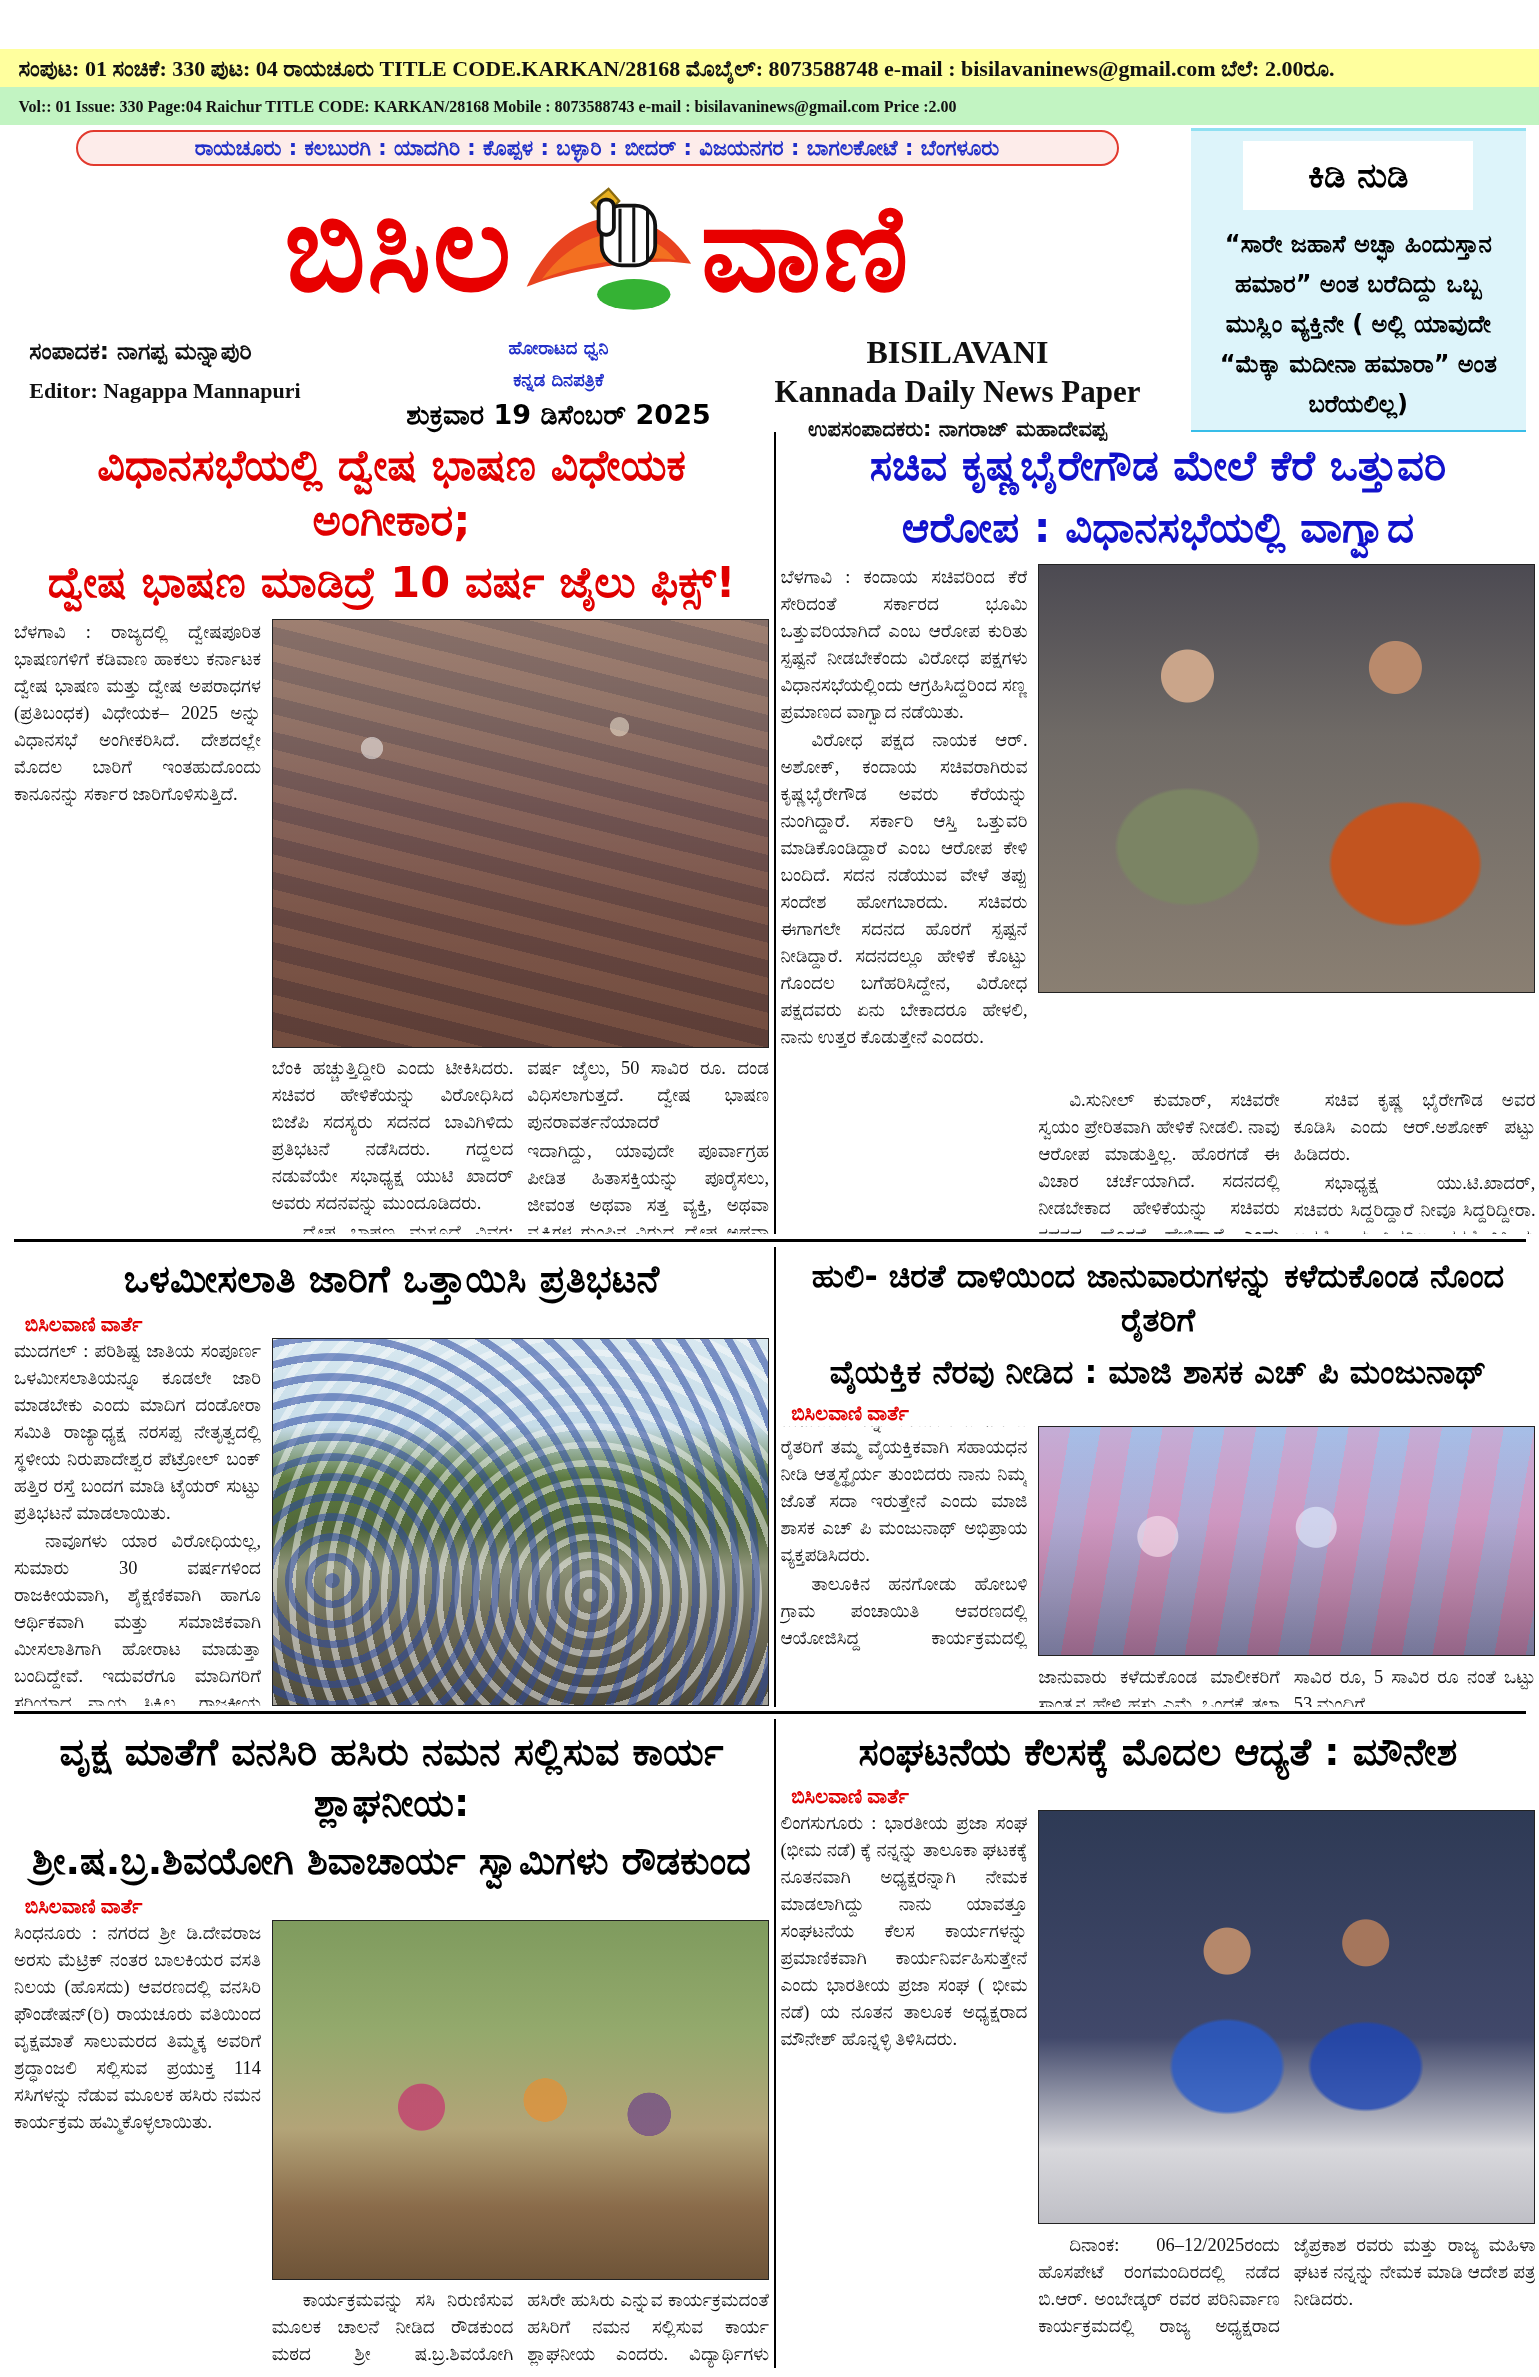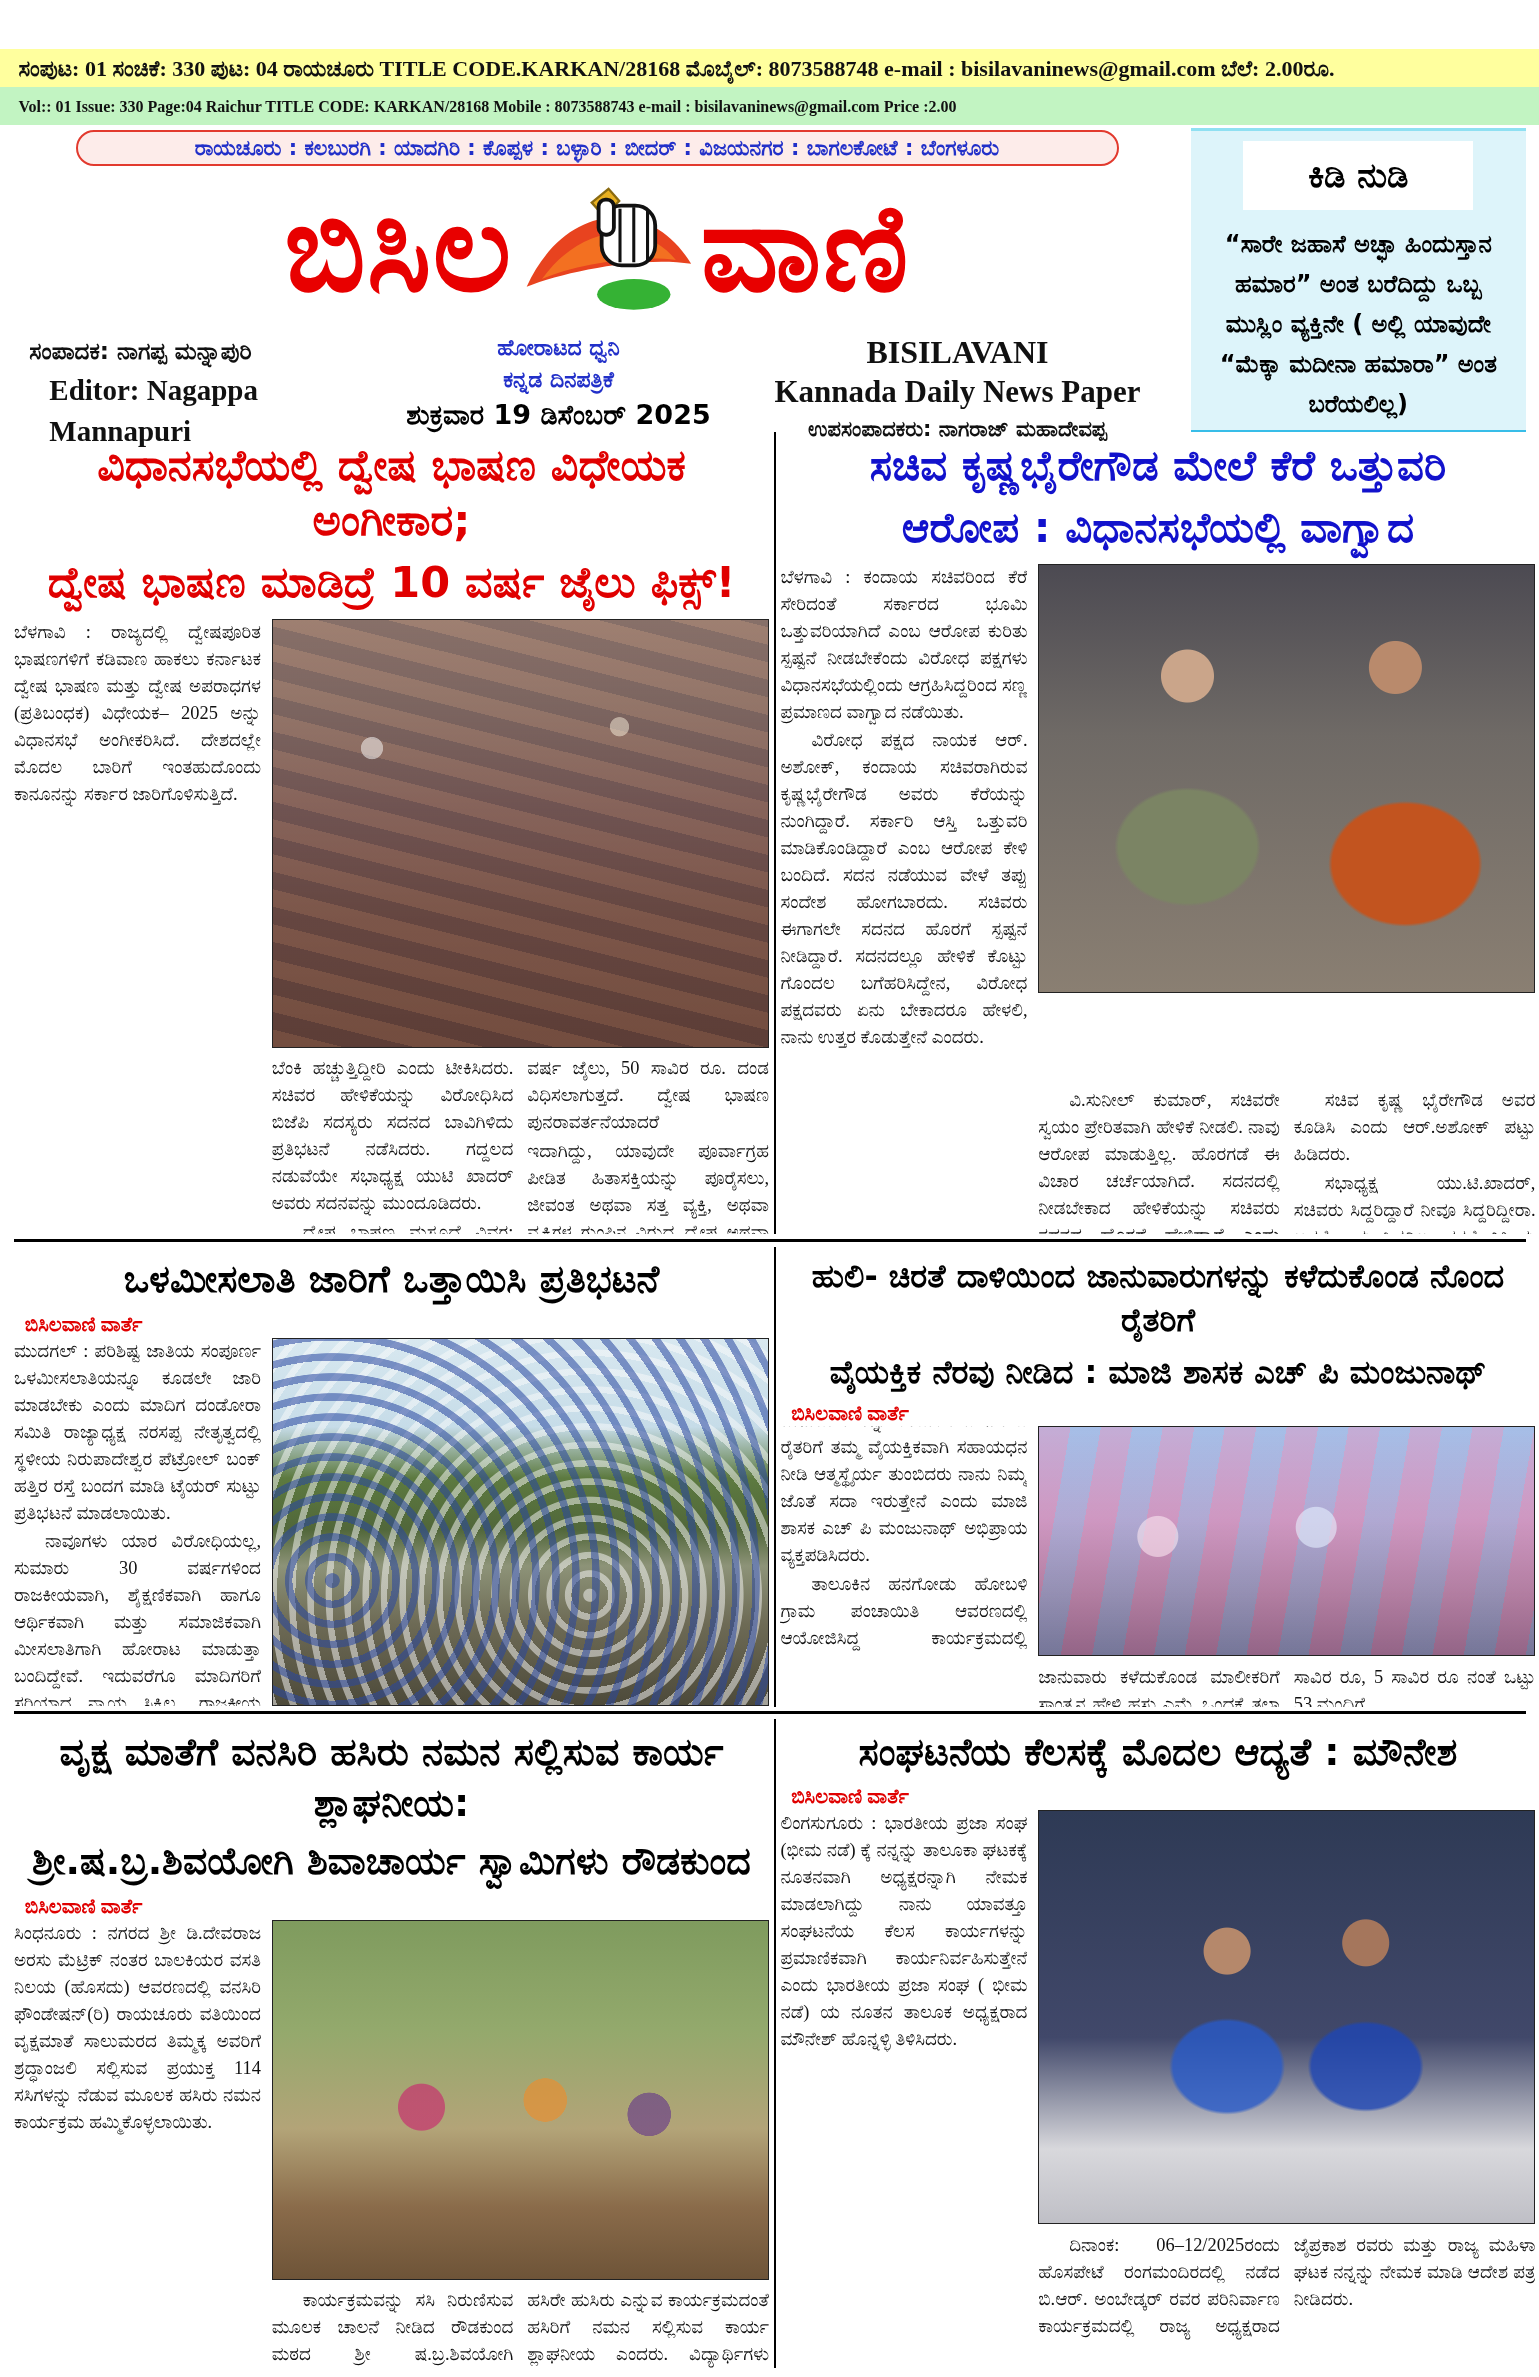--- a/index.html
+++ b/index.html
@@ -32,23 +32,23 @@
     height:163px; margin-top:1.5px;
   }
   .title-kn {
     color:#e80000; font-family:"DejaVu Sans", sans-serif;
     font-weight:900; font-size:121px; line-height:138px; letter-spacing:1.5px;
   }
   .logo-wrap { width:176px; height:153px; flex:none; }
   .info-row { display:flex; margin-top:1.5px; }
   .info-left { width:368px; padding-left:15.3px; }
   .info-left .kn { font-family:"DejaVu Sans", sans-serif; font-weight:bold; font-size:23px; line-height:38px; }
-  .info-left .en { font-family:"Liberation Serif", serif; font-weight:bold; font-size:29px; line-height:41px;margin-left:20px; }
+  .info-left .en { font-family:"Liberation Serif", serif; font-weight:bold; font-size:22px; line-height:41px; }
   .info-center { width:353px; text-align:center; }
-  .info-center .blue { color:#2230c9; font-family:"DejaVu Sans", sans-serif; font-weight:bold; font-size:22px; line-height:32px; }
+  .info-center .blue { color:#2230c9; font-family:"DejaVu Sans", sans-serif; font-weight:bold; font-size:18px; line-height:32px; }
   .info-center .date { font-family:"DejaVu Sans", sans-serif; font-weight:900; font-size:27px; line-height:38px; color:#000; }
   .info-right { flex:1; text-align:center; }
   .info-right .en1 { font-family:"Liberation Serif", serif; font-weight:bold; font-size:32px; line-height:40px; }
   .info-right .en2 { font-family:"Liberation Serif", serif; font-weight:bold; font-size:31px; line-height:40px; }
   .info-right .kn  { font-family:"DejaVu Sans", sans-serif; font-weight:bold; font-size:21px; line-height:34px; }
   
   .header-right { flex:1; padding-left:10.7px; display:flex; flex-direction:column; }
   .strip-top { height:15.3px; background:#8fe0f2; }
   .kidi-box { background:#ddf4fa; flex:1; padding:9.2px 14px 6.1px 14px; text-align:center; }
   .kidi-title {

